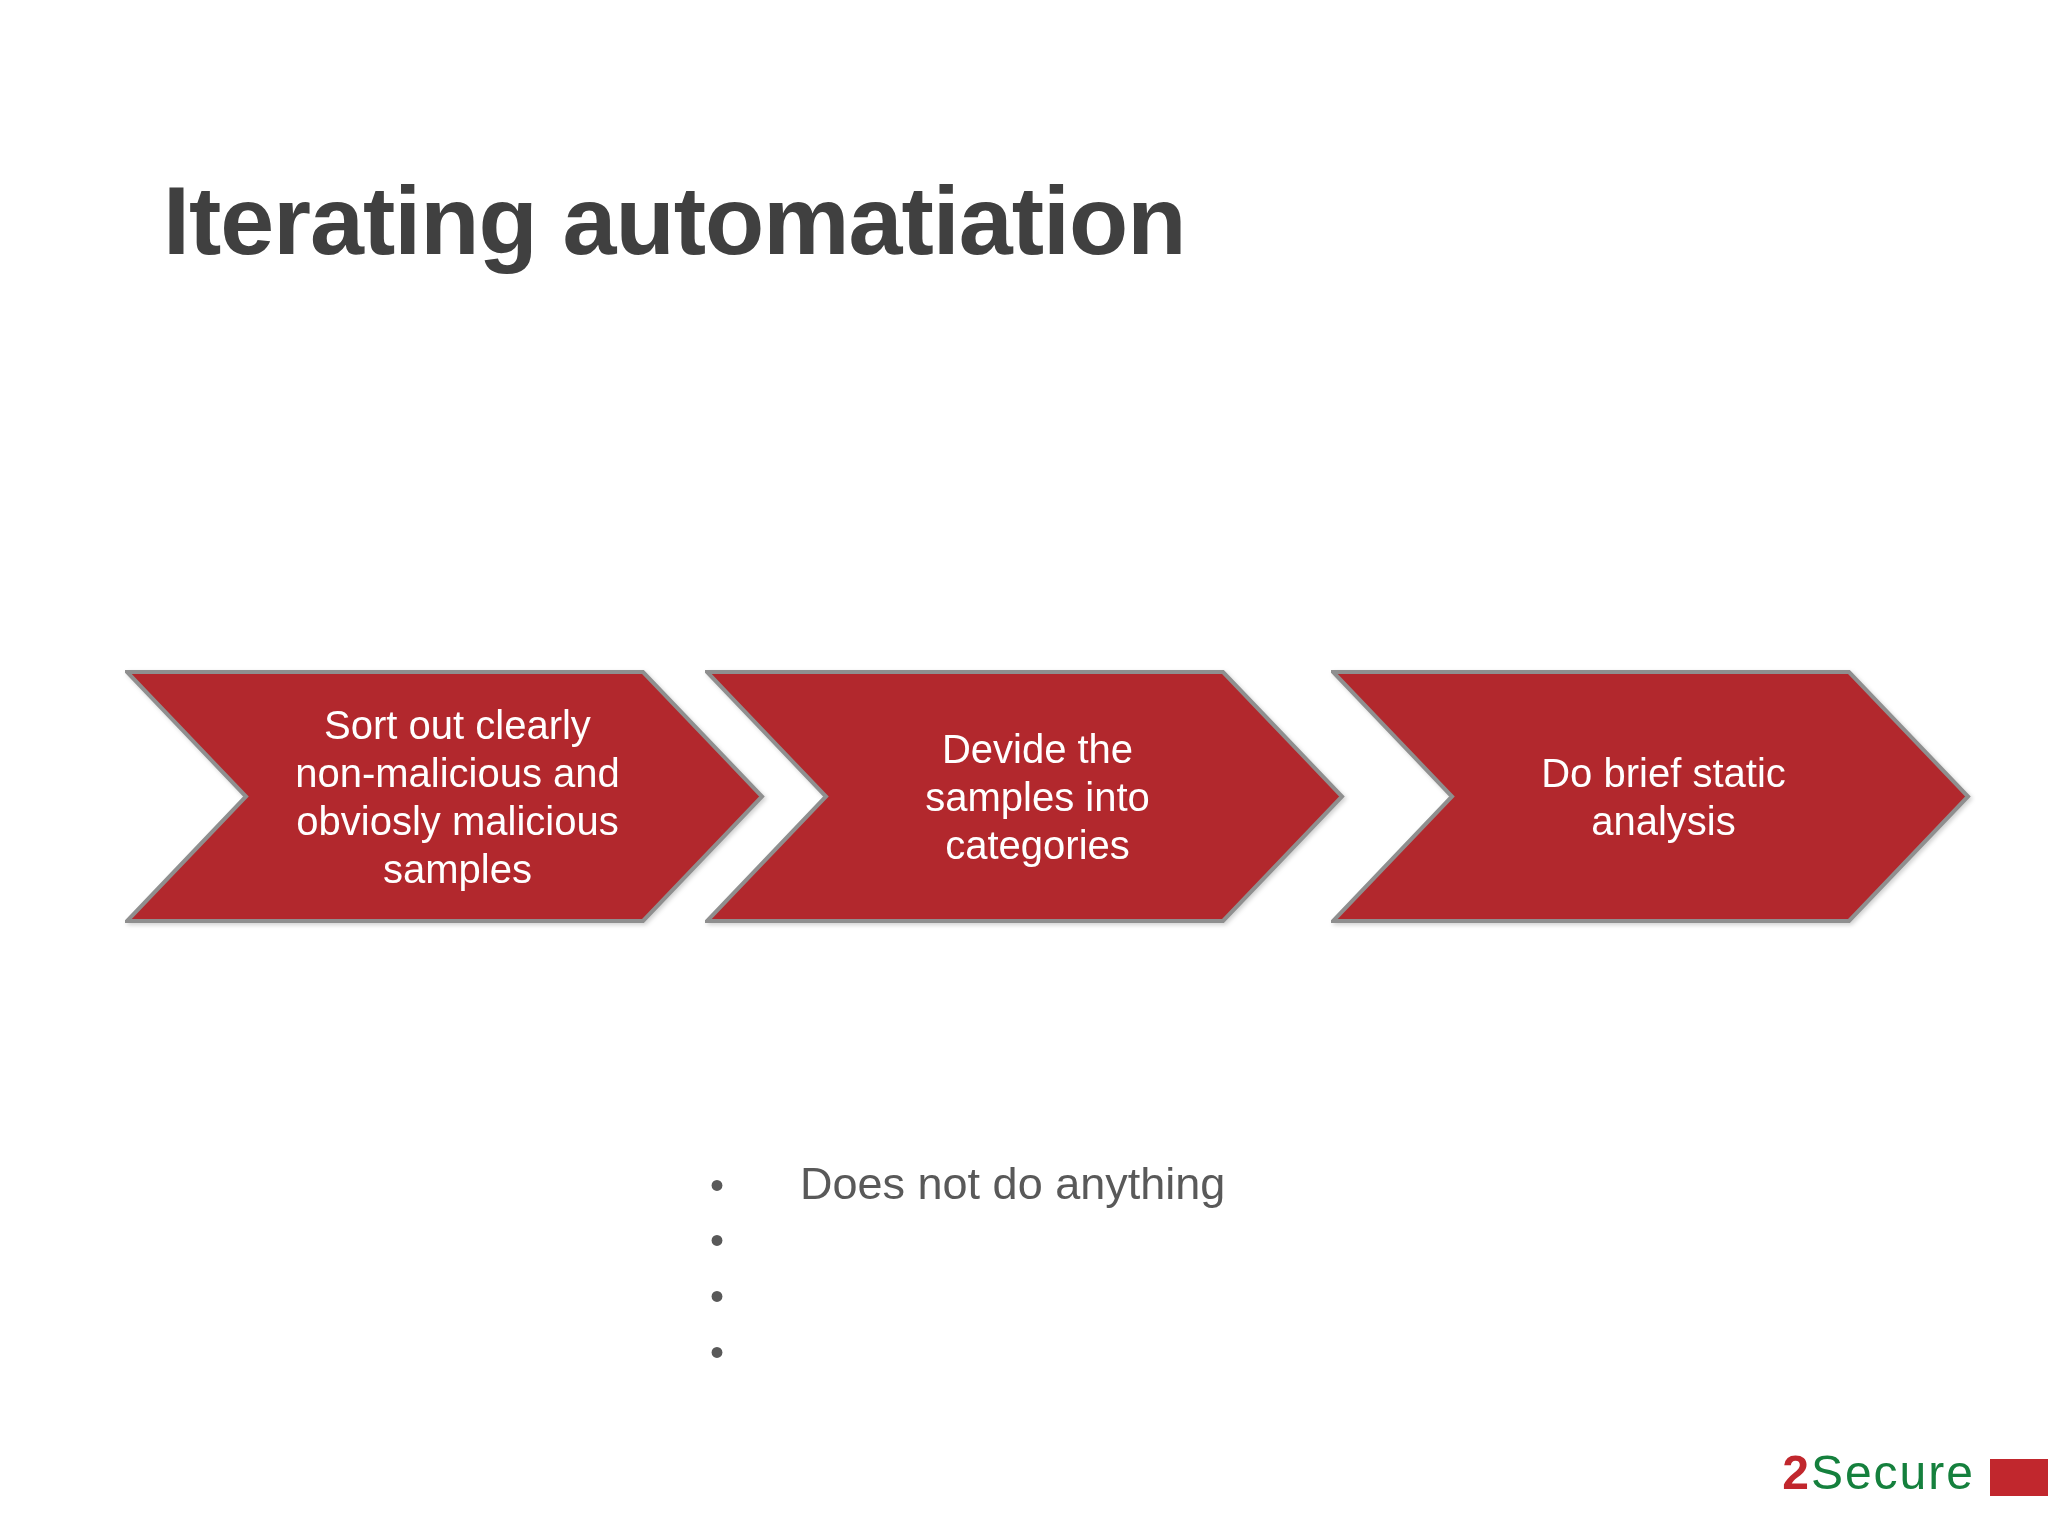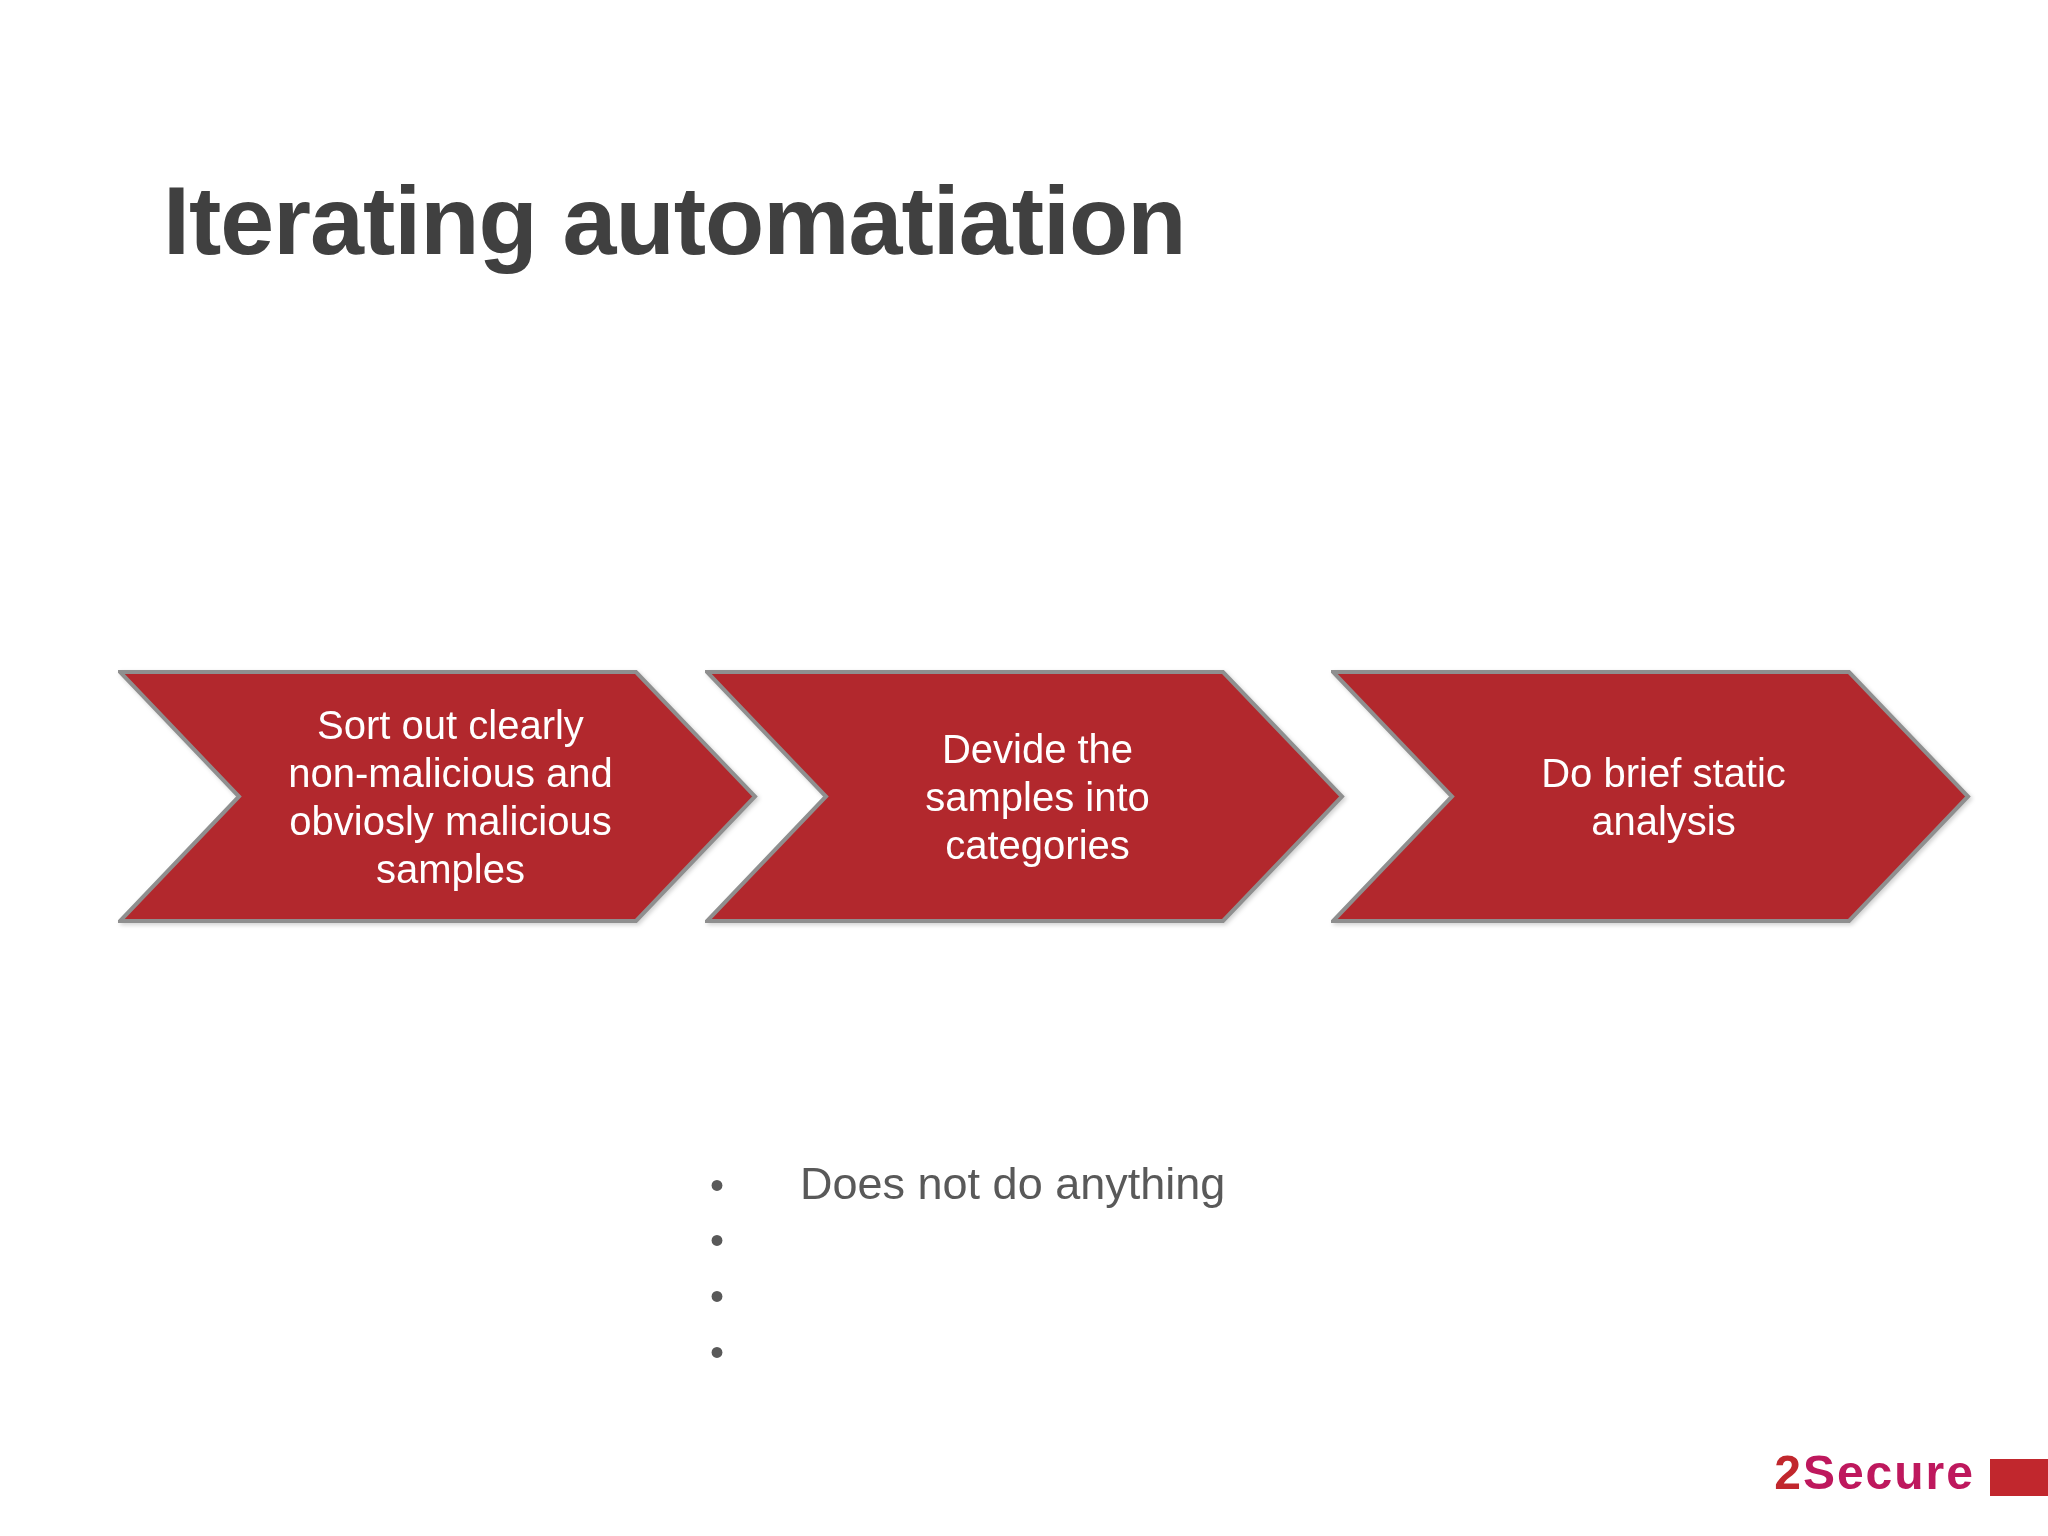--- a/index.html
+++ b/index.html
@@ -23,21 +23,21 @@
     font-weight: bold;
     letter-spacing: -1px;
     color: #404040;
     white-space: nowrap;
   }
   .arrow {
     position: absolute;
     top: 670px;
     width: 640px; height: 253px;
   }
-  .arrow-1 { left: 118px; }
+  .arrow-1 { left: 125px; }
   .arrow-2 { left: 705px; }
   .arrow-3 { left: 1331px; }
   .arrow svg {
     position: absolute; left: 0; top: 0;
     filter: drop-shadow(2px 2px 2px rgba(0,0,0,0.18));
   }
   .arrow-label {
     position: absolute;
     left: 40px; right: 15px; top: 0; bottom: 0;
     display: flex;
@@ -69,21 +69,21 @@
   }
   .logo-text {
     position: absolute;
     right: 73px; bottom: 39px;
     font-size: 48px;
     line-height: 48px;
     letter-spacing: 2px;
     white-space: nowrap;
   }
   .logo-text .logo-prefix { color: #C1272D; font-weight: bold; }
-  .logo-text .logo-name   { color: #be185d; font-weight: 700; }
+  .logo-text .logo-name   { color: #15803d; font-weight: 400; }
   .logo-block {
     position: absolute;
     right: 0; bottom: 40px;
     width: 58px; height: 37px;
     background: #C1272D;
   }
 </style>
 </head>
 <body>
 

